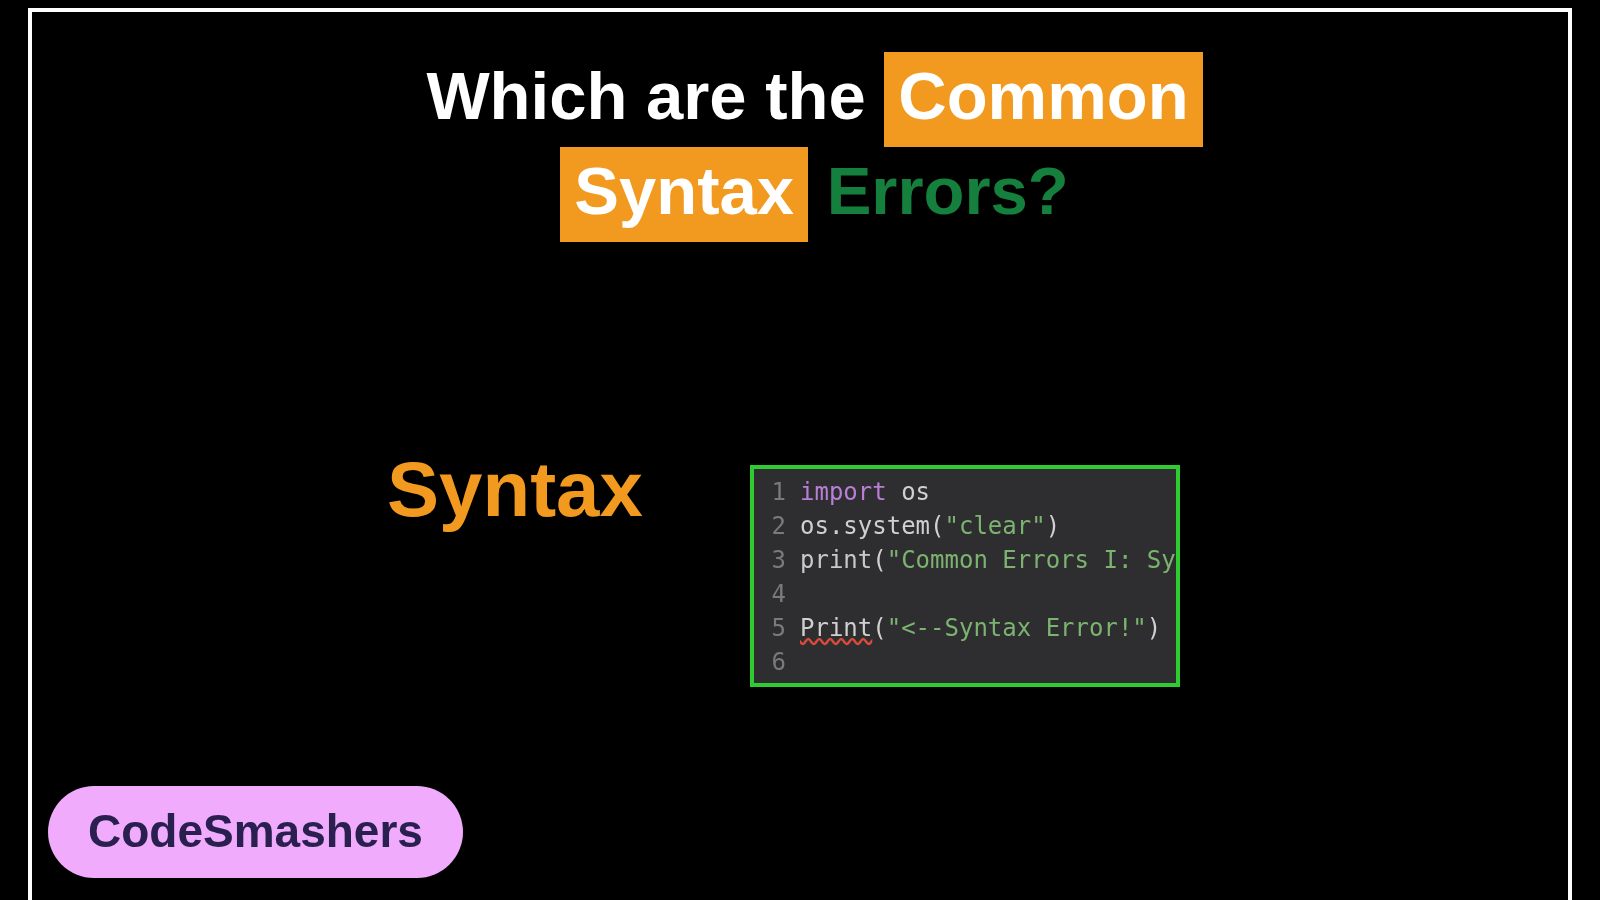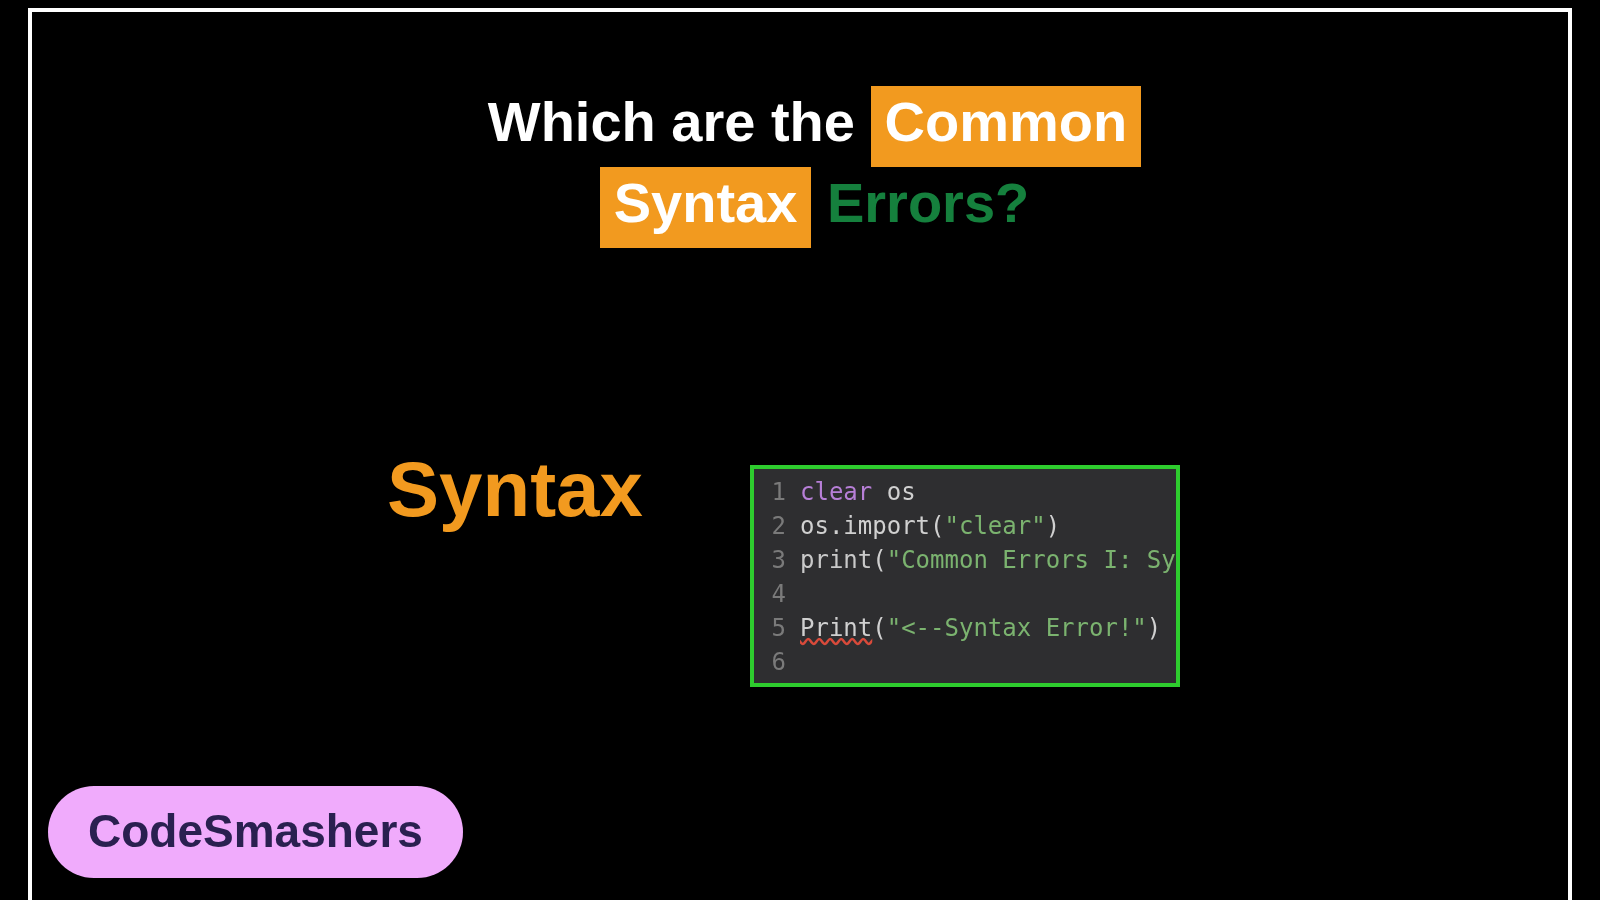--- a/index.html
+++ b/index.html
@@ -19,26 +19,26 @@
       position: absolute;
       top: 8px;
       left: 28px;
       right: 28px;
       bottom: 0;
       border: 4px solid #fff;
       border-bottom: none;
     }
     .title-block {
       position: absolute;
-      top: 86px;
+      top: 52px;
       left: 0;
       right: 0;
       text-align: center;
       font-weight: 700;
-      font-size: 56px;
+      font-size: 67px;
       line-height: 1.3;
       color: #fff;
       margin-left: 29px;
     }
     .hl-orange {
       background: #f29a1f;
       color: #fff;
       padding: 0 14px 8px 14px;
       display: inline-block;
     }
@@ -112,21 +112,21 @@
 <div class="title-block">
   <span>Which are the </span><span class="hl-orange">Common</span><br>
   <span class="hl-orange">Syntax</span><span class="red-text"> Errors?</span>
 </div>
 
 <div class="subtitle">
   <div>Syntax</div>
 </div>
 
 <div class="code-box" id="code-box">
-    <div class="code-line"><span class="lineno">1</span><span class="code-content"><span class="kw">clear</span><span> os</span></span></div>
-    <div class="code-line"><span class="lineno">2</span><span class="code-content"><span>os.import(</span><span class="str">"clear"</span><span>)</span></span></div>
+    <div class="code-line"><span class="lineno">1</span><span class="code-content"><span class="kw">import</span><span> os</span></span></div>
+    <div class="code-line"><span class="lineno">2</span><span class="code-content"><span>os.system(</span><span class="str">"clear"</span><span>)</span></span></div>
     <div class="code-line"><span class="lineno">3</span><span class="code-content"><span class="fn">print</span><span>(</span><span class="str">"Common Errors I: Sy</span></span></div>
     <div class="code-line"><span class="lineno">4</span><span class="code-content"></span></div>
     <div class="code-line"><span class="lineno">5</span><span class="code-content"><span class="squiggly">Print</span><span>(</span><span class="str">"&lt;--Syntax Error!"</span><span>)</span></span></div>
     <div class="code-line"><span class="lineno">6</span><span class="code-content"></span></div>
   </div>
 
 <div class="badge">CodeSmashers</div>
 
 </body></html>

